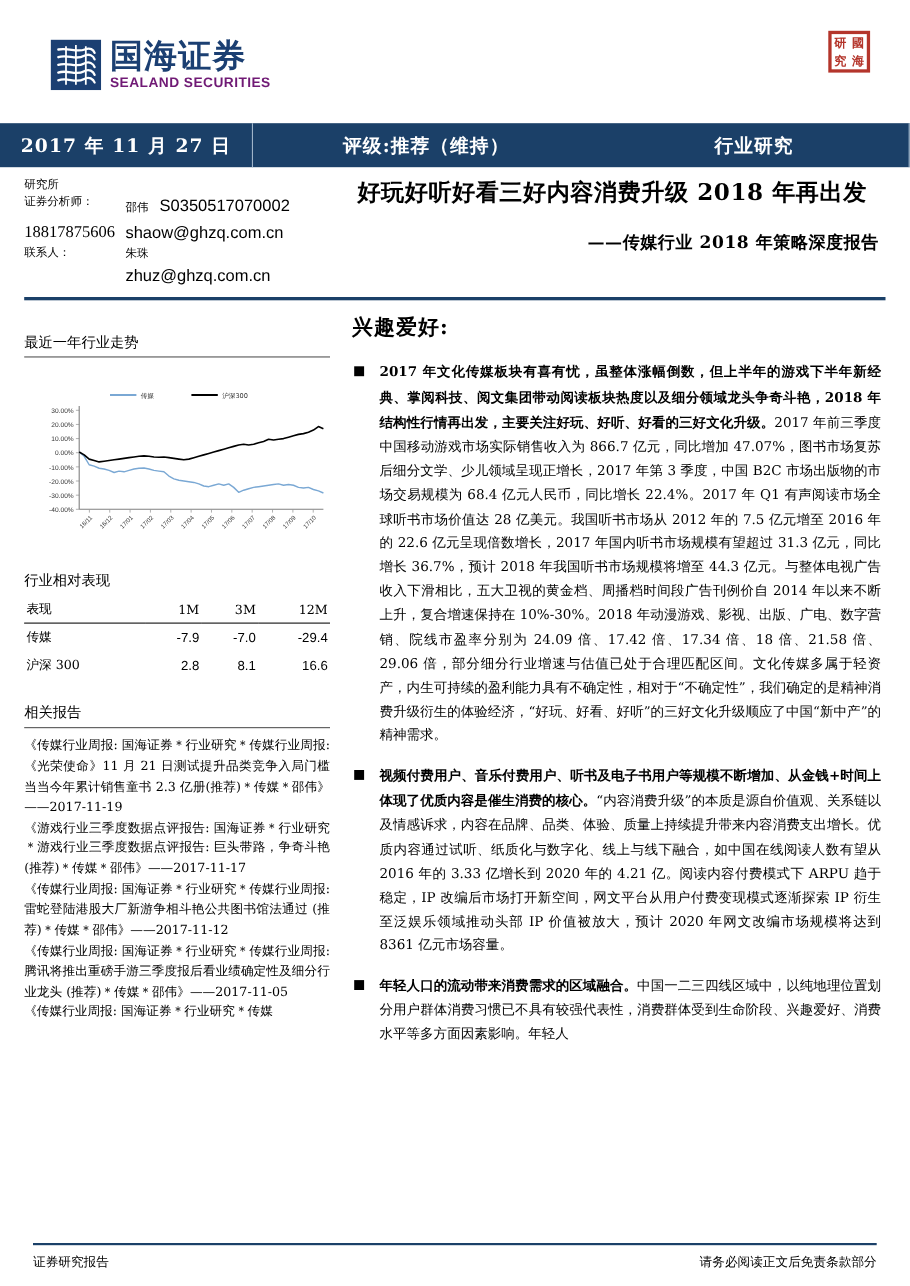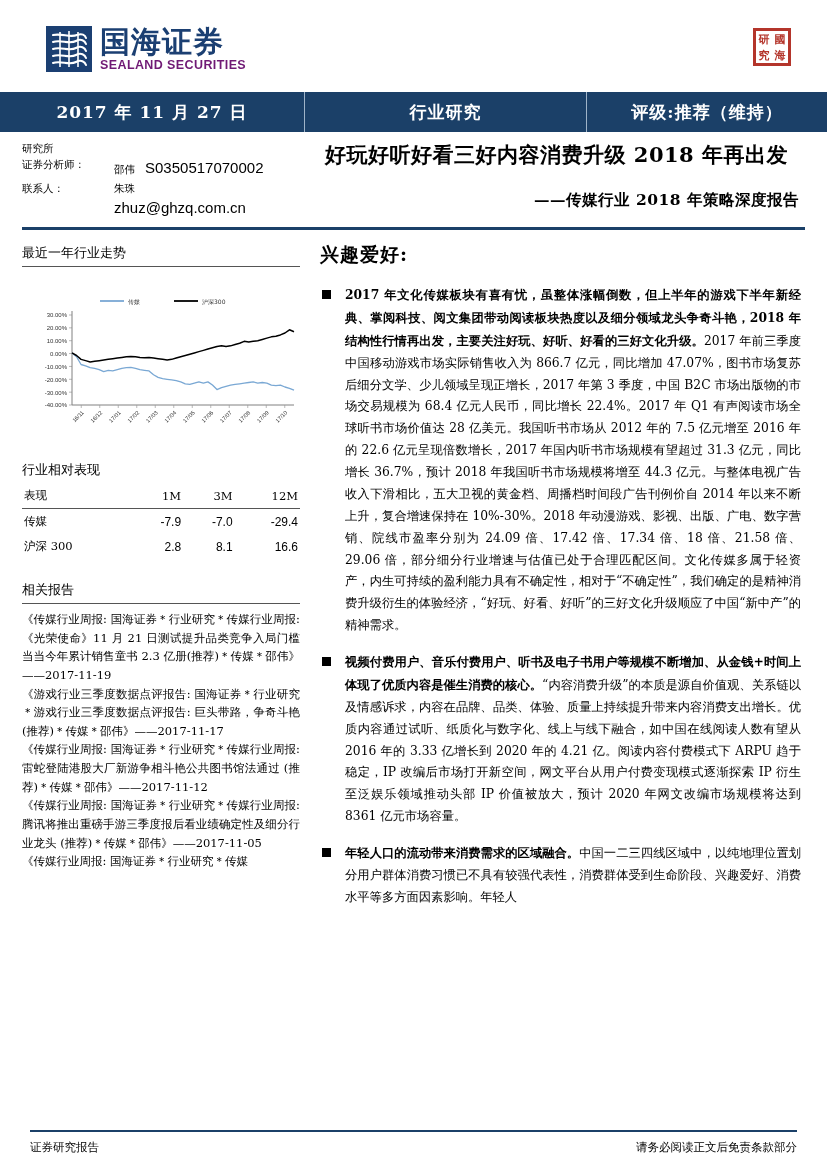--- a/index.html
+++ b/index.html
@@ -8,21 +8,21 @@
     background: #ffffff;
     font-family: "DejaVu Sans", "Liberation Sans", sans-serif;
     color: #000;
     overflow: hidden;
     position: relative;
   }
   .page { width: 827px; height: 1169px; position: relative; }
 
   
   .masthead {
-    height: 92px;
+    height: 112px;
     display: flex; align-items: center;
     padding: 6px 34px 0 46px;
     position: relative;
   }
   .logo-wrap { display: flex; align-items: flex-end; gap: 8px; }
   .logo-mark { width: 46px; height: 46px; flex: 0 0 46px; }
   .logo-texts { display: flex; flex-direction: column; }
   .logo-cn {
     font-family: "DejaVu Sans", sans-serif;
     font-size: 30px; font-weight: bold; color: #1b3f72;
@@ -47,33 +47,33 @@
   .bluebar {
     background: #1b4068; color: #fff;
     height: 40px; display: flex; align-items: stretch;
   }
   .bluebar .cell {
     display: flex; align-items: center; justify-content: center;
     font-size: 17px; font-weight: bold;
     font-family: "DejaVu Serif", serif;
     letter-spacing: 1px;
   }
-  .bluebar .c1 { width: 305px; border-right: 1px solid #9fb4c9; }
+  .bluebar .c1 { width: 230px; border-right: 1px solid #9fb4c9; }
   .bluebar .c2 { width: 282px; border-right: 1px solid #9fb4c9; }
   .bluebar .c3 { flex: 1; }
 
   
   .topsec { display: flex; padding: 0; }
   .analyst {
     width: 300px; padding: 8px 0 0 22px;
     font-size: 10.5px; line-height: 1.55;
     font-family: "DejaVu Serif", serif;
   }
   .analyst .row { display: flex; }
-  .analyst .lab { width: 92px; flex: 0 0 92px; }
+  .analyst .lab { width: 92px; flex: 0 0 92px; font-family: Liberation Serif, serif; }
   .analyst .val { flex: 1; }
   .mono { font-family: "Liberation Sans", sans-serif; font-size: 15px; }
 
   .titleblock {
     flex: 1; padding: 6px 24px 0 10px; text-align: center;
   }
   .doc-title {
     font-family: "DejaVu Serif", serif;
     font-size: 21px; font-weight: bold; line-height: 1.62;
     letter-spacing: 0.5px;
@@ -82,21 +82,21 @@
     font-family: "DejaVu Serif", serif;
     font-size: 15.5px; font-weight: bold;
     margin-top: 18px; text-align: right; padding-right: 4px;
     letter-spacing: 0.5px;
   }
 
   .rule-blue { height: 3px; background: #1b4068; margin: 8px 22px 0 22px; }
 
   
   .body { display: flex; padding: 0; }
-  .leftcol { width: 312px; flex: 0 0 312px; padding: 14px 12px 0 22px; }
+  .leftcol { width: 312px; flex: 0 0 312px; padding: 14px 12px 0 22px; margin-top: 15px; }
   .rightcol { flex: 1; padding: 12px 26px 0 8px; }
 
   .sec-head {
     font-family: "DejaVu Serif", serif;
     font-size: 13px; padding-bottom: 4px;
   }
   .sec-rule { height: 1px; background: #555; margin-bottom: 6px; }
 
   
   .chart-box { width: 100%; height: 168px; margin: 6px 0 2px 0; }
@@ -177,33 +177,37 @@
     <div class="seal">
       <span>研</span>
       <span>國</span>
       <span>究</span>
       <span>海</span>
     </div>
   </div>
 
   <div class="bluebar">
     <div class="cell c1">2017 年 11 月 27 日</div>
+    <div class="cell c3">评级:推荐（维持）</div>
     <div class="cell c2">行业研究</div>
-    <div class="cell c3">评级:推荐（维持）</div>
   </div>
 
   <div class="topsec">
     <div class="analyst">
       <div>研究所</div>
       <div class="row">
         <div class="lab">证券分析师：</div>
         <div class="val">
           <span>邵伟</span>
           &nbsp;&nbsp;<span class="mono">S0350517070002</span>
         </div>
+      </div>
+      <div class="row">
+        <div class="lab mono">18817875606</div>
+        <div class="val mono">shaow@ghzq.com.cn</div>
       </div>
       <div class="row">
         <div class="lab">联系人：</div>
         <div class="val">朱珠</div>
       </div>
       <div class="row">
         <div class="lab"></div>
         <div class="val mono">zhuz@ghzq.com.cn</div>
       </div>
     </div>

